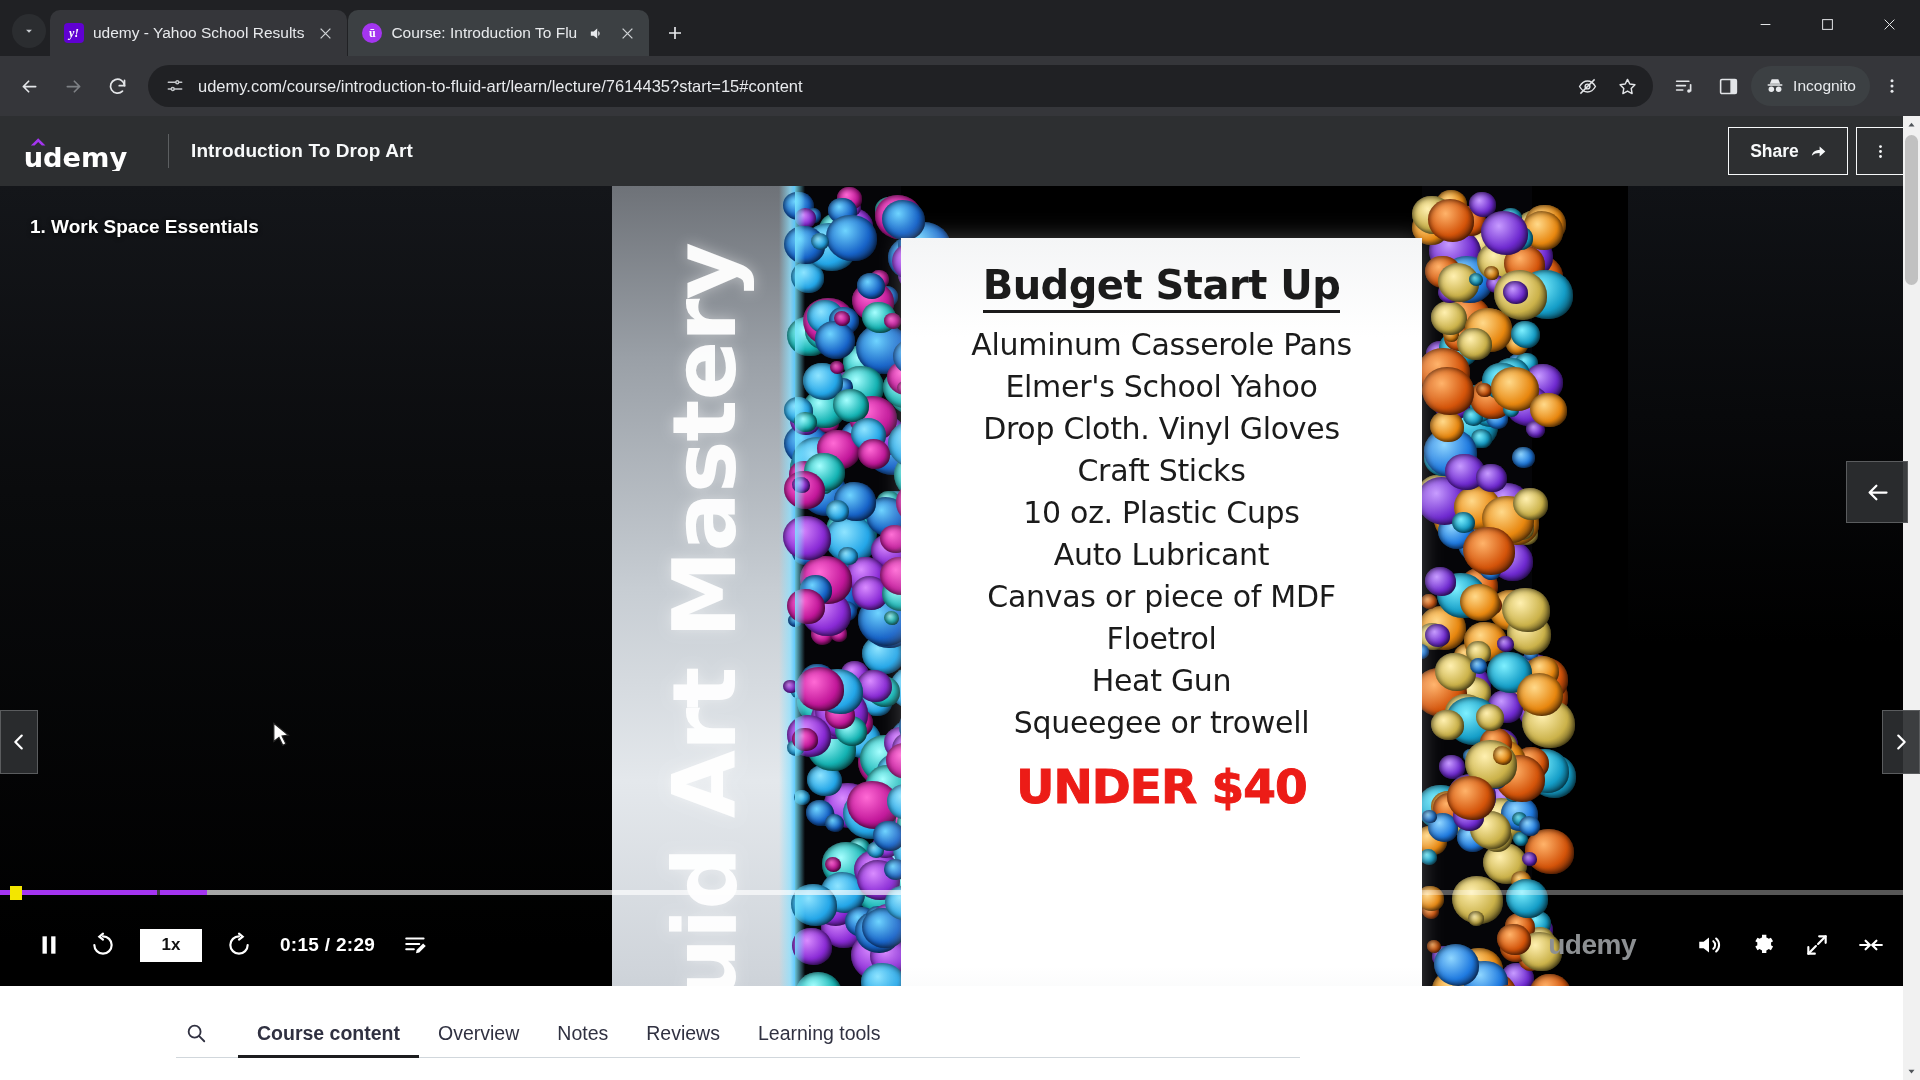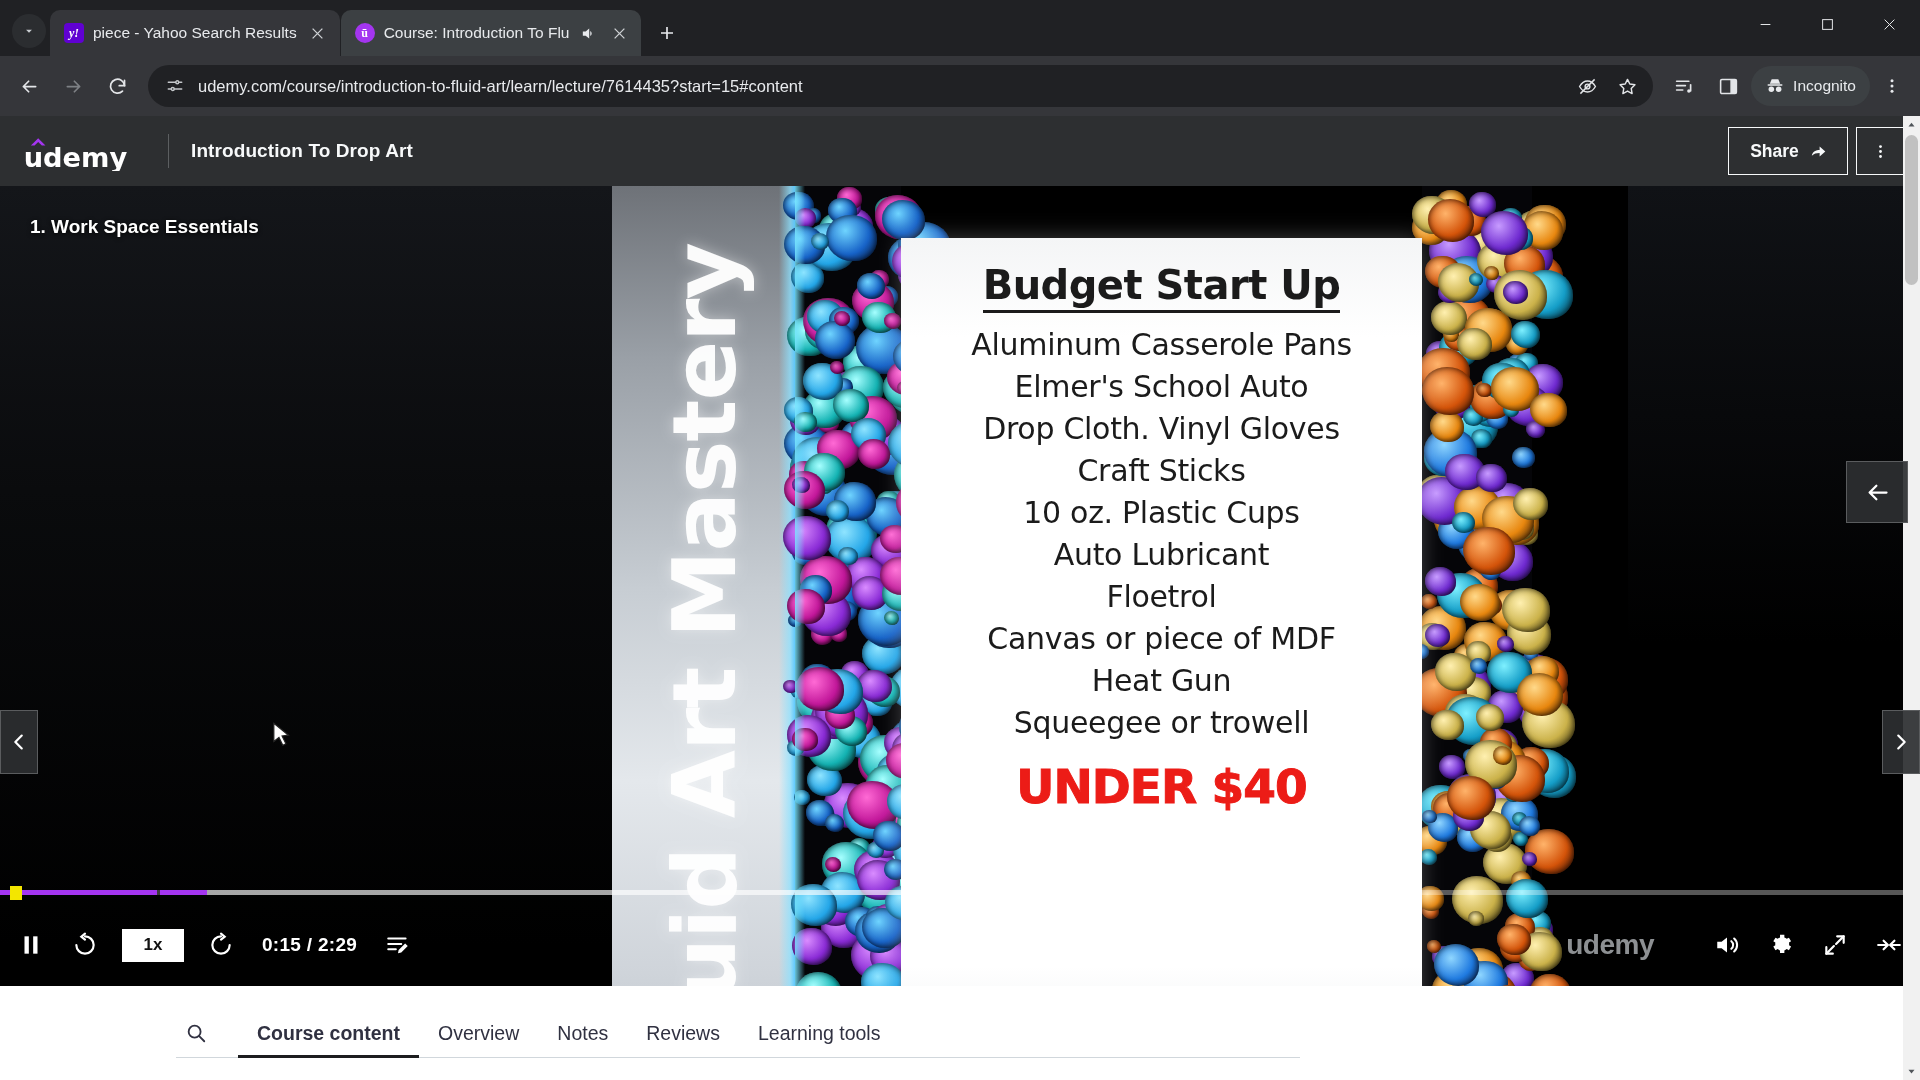--- a/index.html
+++ b/index.html
@@ -199,21 +199,21 @@
   
   .controls { position: absolute; left: 0; bottom: 0; width: 1920px; height: 100px; }
   .seek-wrap { position: absolute; left: 0; top: 0; width: 1920px; height: 12px; }
   .seek-track { position: absolute; left: 0; top: 4px; width: 1920px; height: 5px; background: rgba(255,255,255,.34); }
   .seek-buffer { position: absolute; left: 0; top: 4px; width: 61%; height: 5px; background: rgba(255,255,255,.48); }
   .seek-played { position: absolute; left: 0; top: 4px; width: 10.8%; height: 5px; background: #a435f0; }
   .seek-head { position: absolute; left: 10px; top: 0; width: 12px; height: 14px; background: #f3e600; }
   .seek-chapter { position: absolute; left: 8.2%; top: 4px; width: 3px; height: 5px; background: #3b3b3b; }
 
   .ctrl-row { position: absolute; left: 0; top: 22px; width: 1920px; height: 74px;
-              display: flex; align-items: center; padding: 0 4px; gap: 0px; }
+              display: flex; align-items: center; padding: 0 22px; gap: 0px; }
   .cbtn { color: #fff; display: flex; align-items: center; justify-content: center;
           width: 54px; height: 54px; flex: 0 0 54px; }
   .cbtn svg { width: 26px; height: 26px; }
   .speed {
     background: #fff; color: #111; font-weight: 700; font-size: 17px;
     height: 33px; min-width: 62px; display: flex; align-items: center; justify-content: center;
     margin: 0 10px;
   }
   .timecode { color: #fff; font-size: 19px; font-weight: 700; margin-left: 14px; letter-spacing: .3px; }
   .ctrl-spacer { flex: 1 1 auto; }
@@ -249,21 +249,21 @@
 
   <div class="tabstrip">
     <div class="tab-search">
       <svg viewBox="0 0 24 24" fill="currentColor">
           <path d="M7 10l5 5 5-5z"></path>
         </svg>
     </div>
 
     <div class="tab inactive">
       <div class="tab-fav fav-yahoo">y!</div>
-      <div class="tab-title">piece - Yahoo Search Results</div>
+      <div class="tab-title">udemy - Yahoo School Results</div>
       <div class="tab-close">
         <svg viewBox="0 0 24 24" stroke="currentColor" stroke-width="2.4" fill="none">
             <path d="M3 3l18 18M21 3L3 21"></path>
           </svg>
       </div>
     </div>
 
     <div class="tab active">
       <div class="tab-fav fav-udemy">ū</div>
       <div class="tab-title">Course: Introduction To Flu</div>
@@ -841,27 +841,27 @@
             <div class="cell" style="width: 17.1407px; height: 15.8552px; left: 74.5601px; top: 450.261px; background: radial-gradient(circle at 38% 34%, rgb(199, 155, 255) 0%, rgb(111, 42, 208) 55%, rgb(26, 5, 64) 100%);"></div>
             <div class="cell" style="width: 47.8331px; height: 44.2456px; left: 79.8005px; top: 402.177px; background: radial-gradient(circle at 38% 34%, rgb(255, 240, 176) 0%, rgb(203, 178, 74) 55%, rgb(42, 36, 7) 100%);"></div>
             <div class="cell" style="width: 14.9244px; height: 13.8051px; left: 0.428033px; top: 623.555px; background: radial-gradient(circle at 38% 34%, rgb(143, 214, 255) 0%, rgb(31, 122, 224) 55%, rgb(5, 20, 58) 100%);"></div>
           </div>
         <div class="glow-edge" style="left:183px"></div>
 
         <div class="whitecard">
           <div class="card-title">Budget Start Up</div>
           <ul class="card-list" id="slide-list">
               <li>Aluminum Casserole Pans</li>
-              <li>Elmer's School Auto</li>
+              <li>Elmer's School Yahoo</li>
               <li>Drop Cloth. Vinyl Gloves</li>
               <li>Craft Sticks</li>
               <li>10 oz. Plastic Cups</li>
               <li>Auto Lubricant</li>
+              <li>Canvas or piece of MDF</li>
               <li>Floetrol</li>
-              <li>Canvas or piece of MDF</li>
               <li>Heat Gun</li>
               <li>Squeegee or trowell</li>
             </ul>
           <div class="card-price">UNDER $40</div>
         </div>
       </div>
 
       <div class="lecture-label">1. Work Space Essentials</div>
 
       <div class="navarrow nav-prev">

